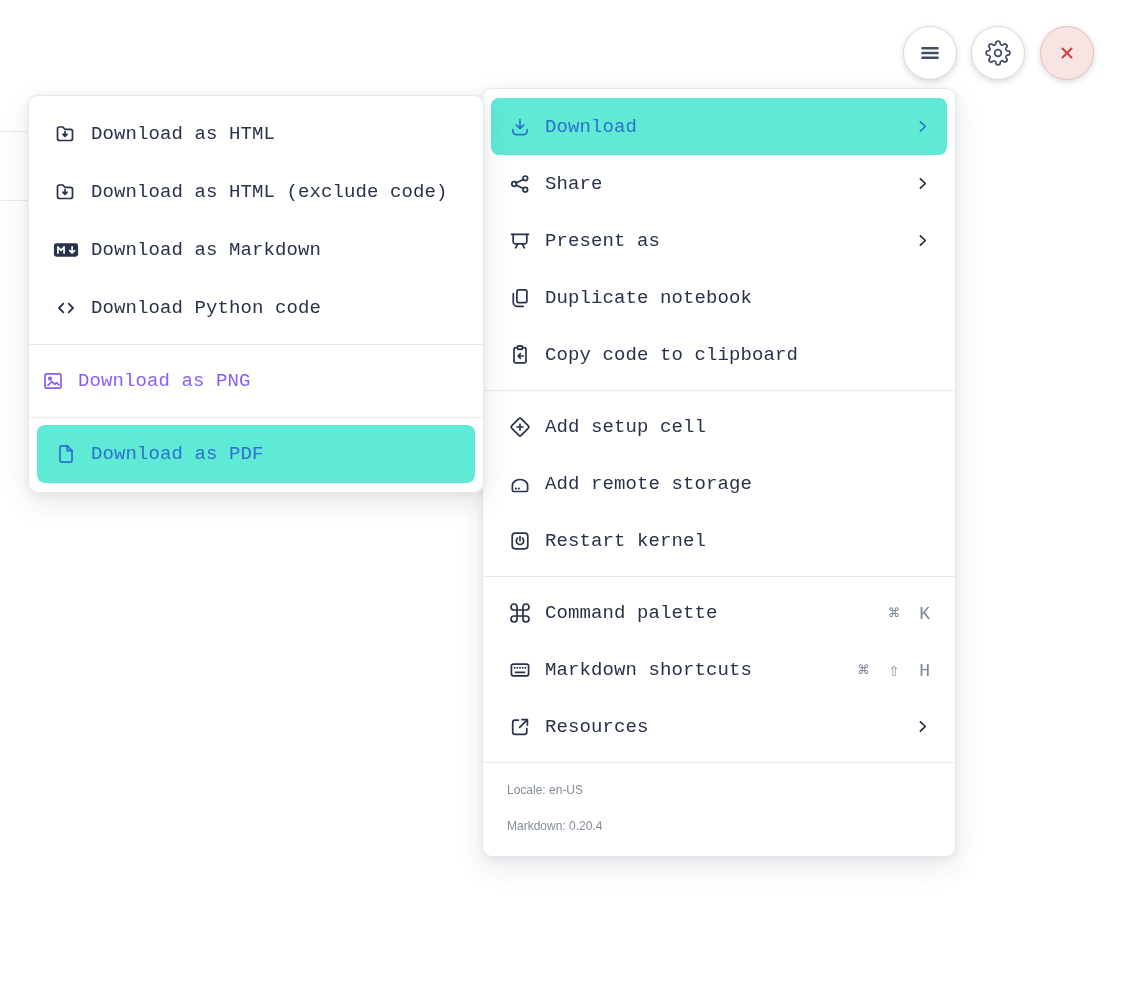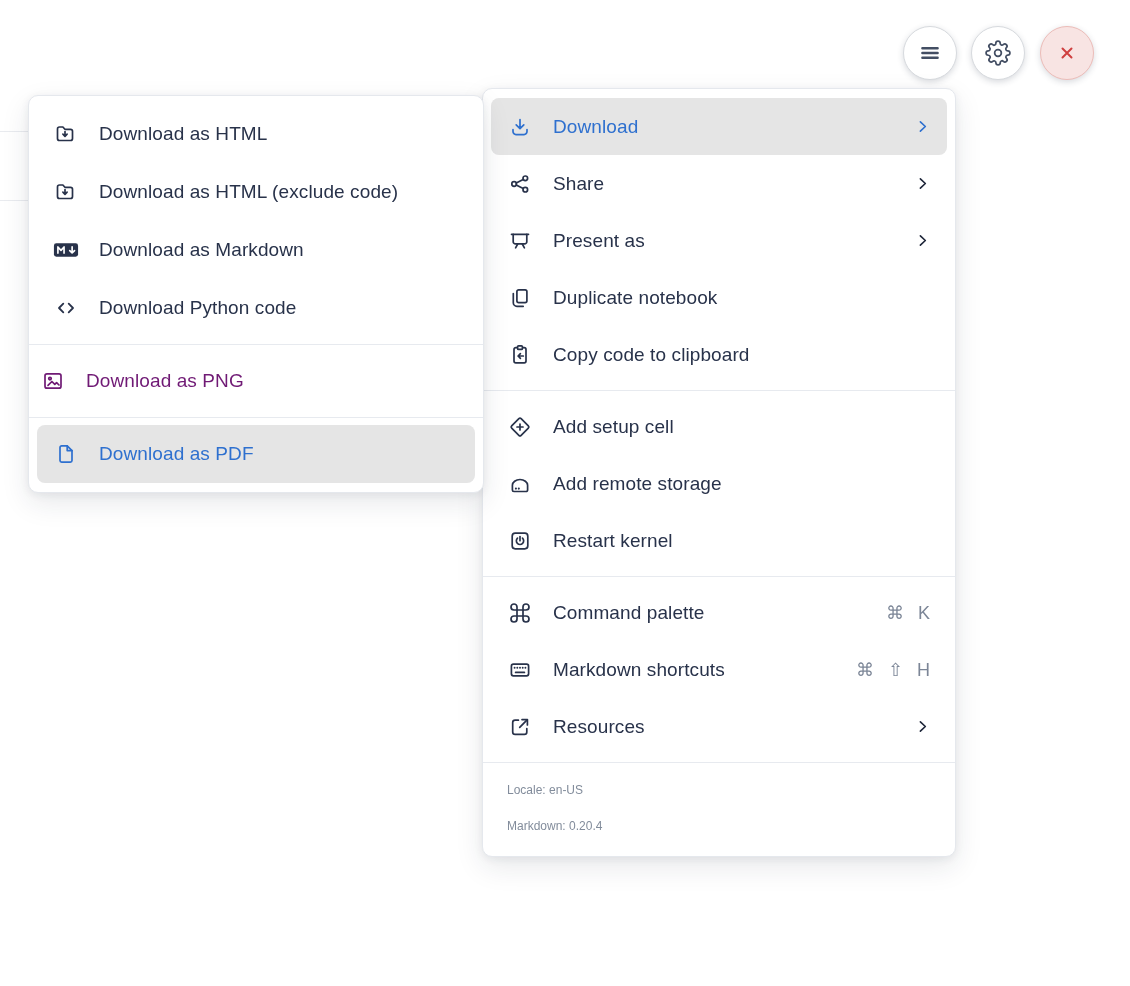--- a/index.html
+++ b/index.html
@@ -25,32 +25,32 @@
   
   .menu {
     position:absolute; background:#fff;
     border:1px solid #e5e8ed; border-radius:10px;
     box-shadow:0 10px 28px rgba(30,40,60,.10), 0 2px 8px rgba(30,40,60,.07);
   }
   .submenu { left:28px; top:95px; width:456px; padding:9px 0; z-index:3; }
   .mainmenu { left:482px; top:88px; width:474px; padding:9px 0 0; z-index:2; }
 
   .mi {
-    display:flex; align-items:center; gap:20px;
+    display:flex; align-items:center; gap:12px;
     padding:0 24px; font-size:19px; color:#28324a; cursor:pointer;
-    letter-spacing:.1px; white-space:nowrap;
+    letter-spacing:.1px; white-space:nowrap;font-family:Liberation Mono, monospace;
   }
   .submenu .mi { height:58px; }
   .mainmenu .mi { height:57px; }
   .mi .ic { width:26px; height:24px; flex:none; display:flex; align-items:center; justify-content:center; }
   .mi.highlight {
     margin:0 8px; padding:0 16px; border-radius:8px;
-    background:#e5e5e5; color:#2e70cf;
-  }
-  .mi.disabled { color:#701a75; cursor:default;padding-left:11px; }
+    background:#5eead4; color:#2e70cf;
+  }
+  .mi.disabled { color:#8b5cf6; cursor:default;padding-left:11px; }
   .chev { margin-left:auto; display:flex; align-items:center; color:inherit; }
   .mainmenu .mi:not(.highlight) .chev { color:#1e2639; }
   .sc {
     margin-left:auto; color:#7c8697; font-size:18px; word-spacing:7px;
     letter-spacing:1px;
   }
   .divider { height:1px; background:#e7eaef; margin:7px 0; }
 
   .menu-footer {
     border-top:1px solid #e7eaef; margin-top:7px;

